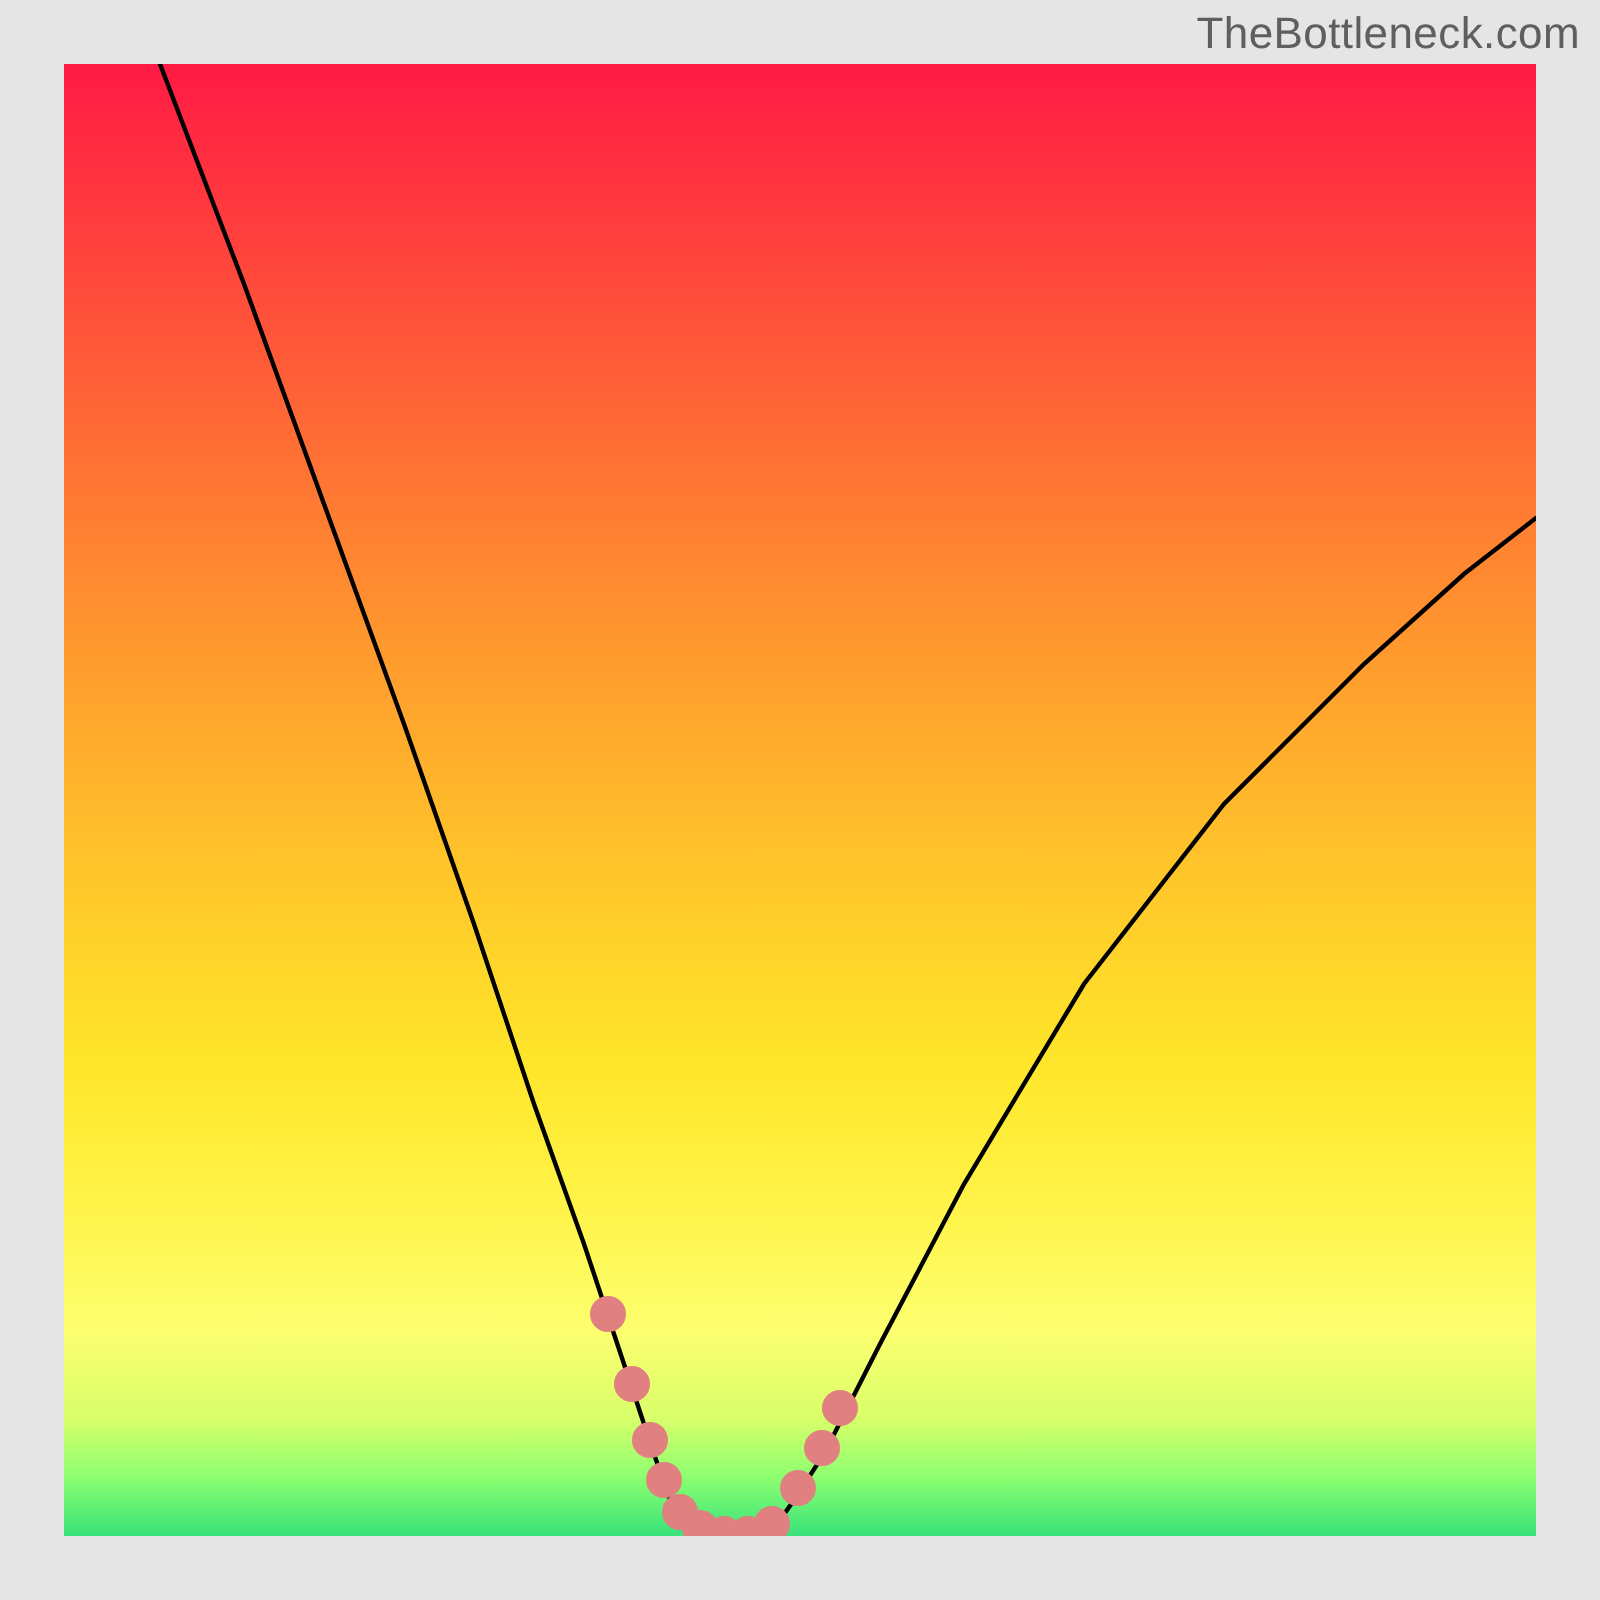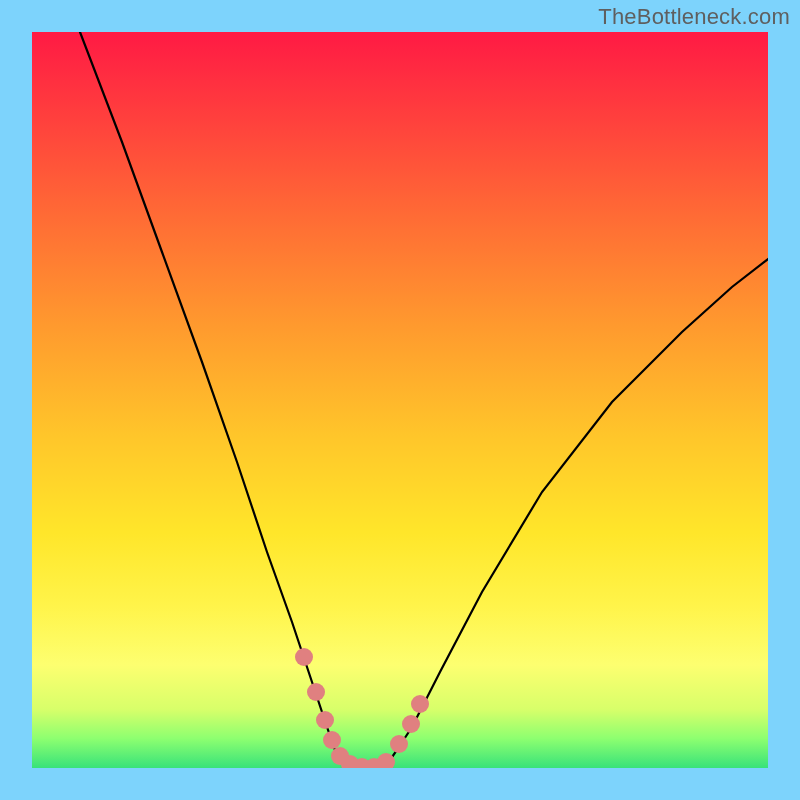--- a/index.html
+++ b/index.html
@@ -10,21 +10,21 @@
     background: #000000;
     overflow: hidden;
     font-family: Arial, Helvetica, sans-serif;
   }
   .frame {
     position: absolute;
     top: 0;
     left: 0;
     width: 800px;
     height: 800px;
-    background: #7dd3fc;
+    background: #e5e5e5;
   }
   .plot-area {
     position: absolute;
     top: 32px;
     left: 32px;
     width: 736px;
     height: 736px;
     overflow: hidden;
   }
   .gradient-bg {

